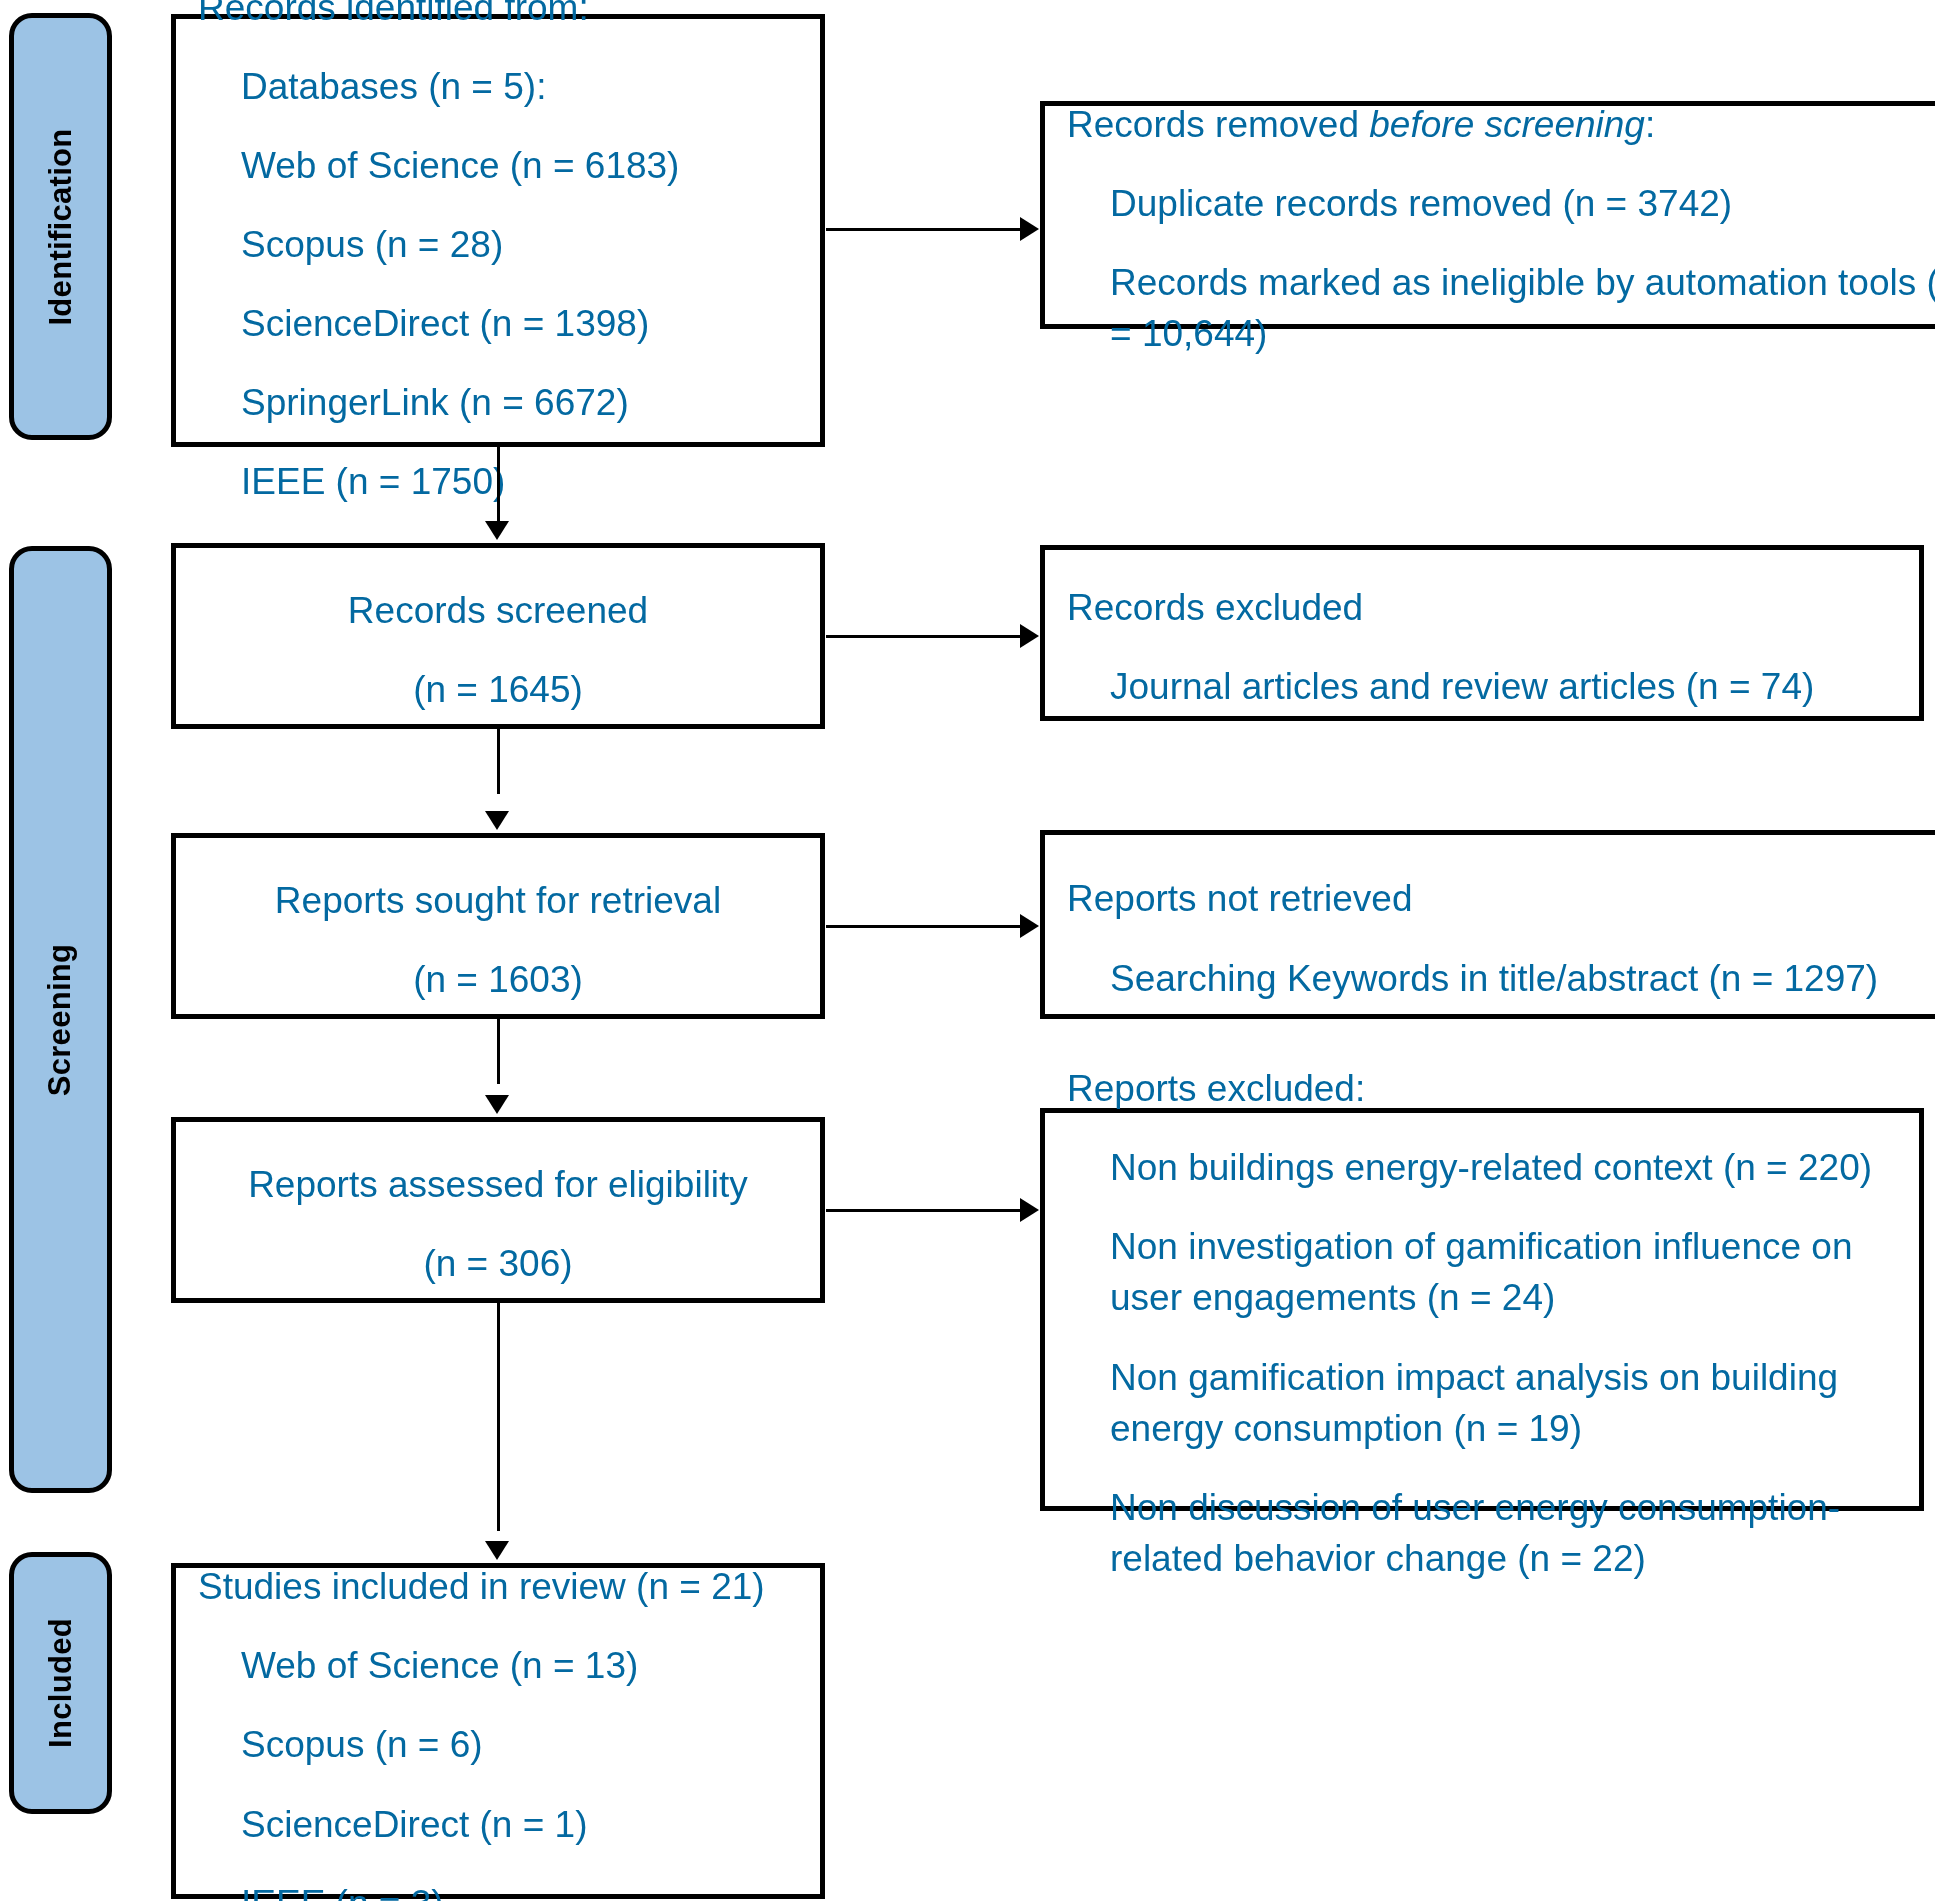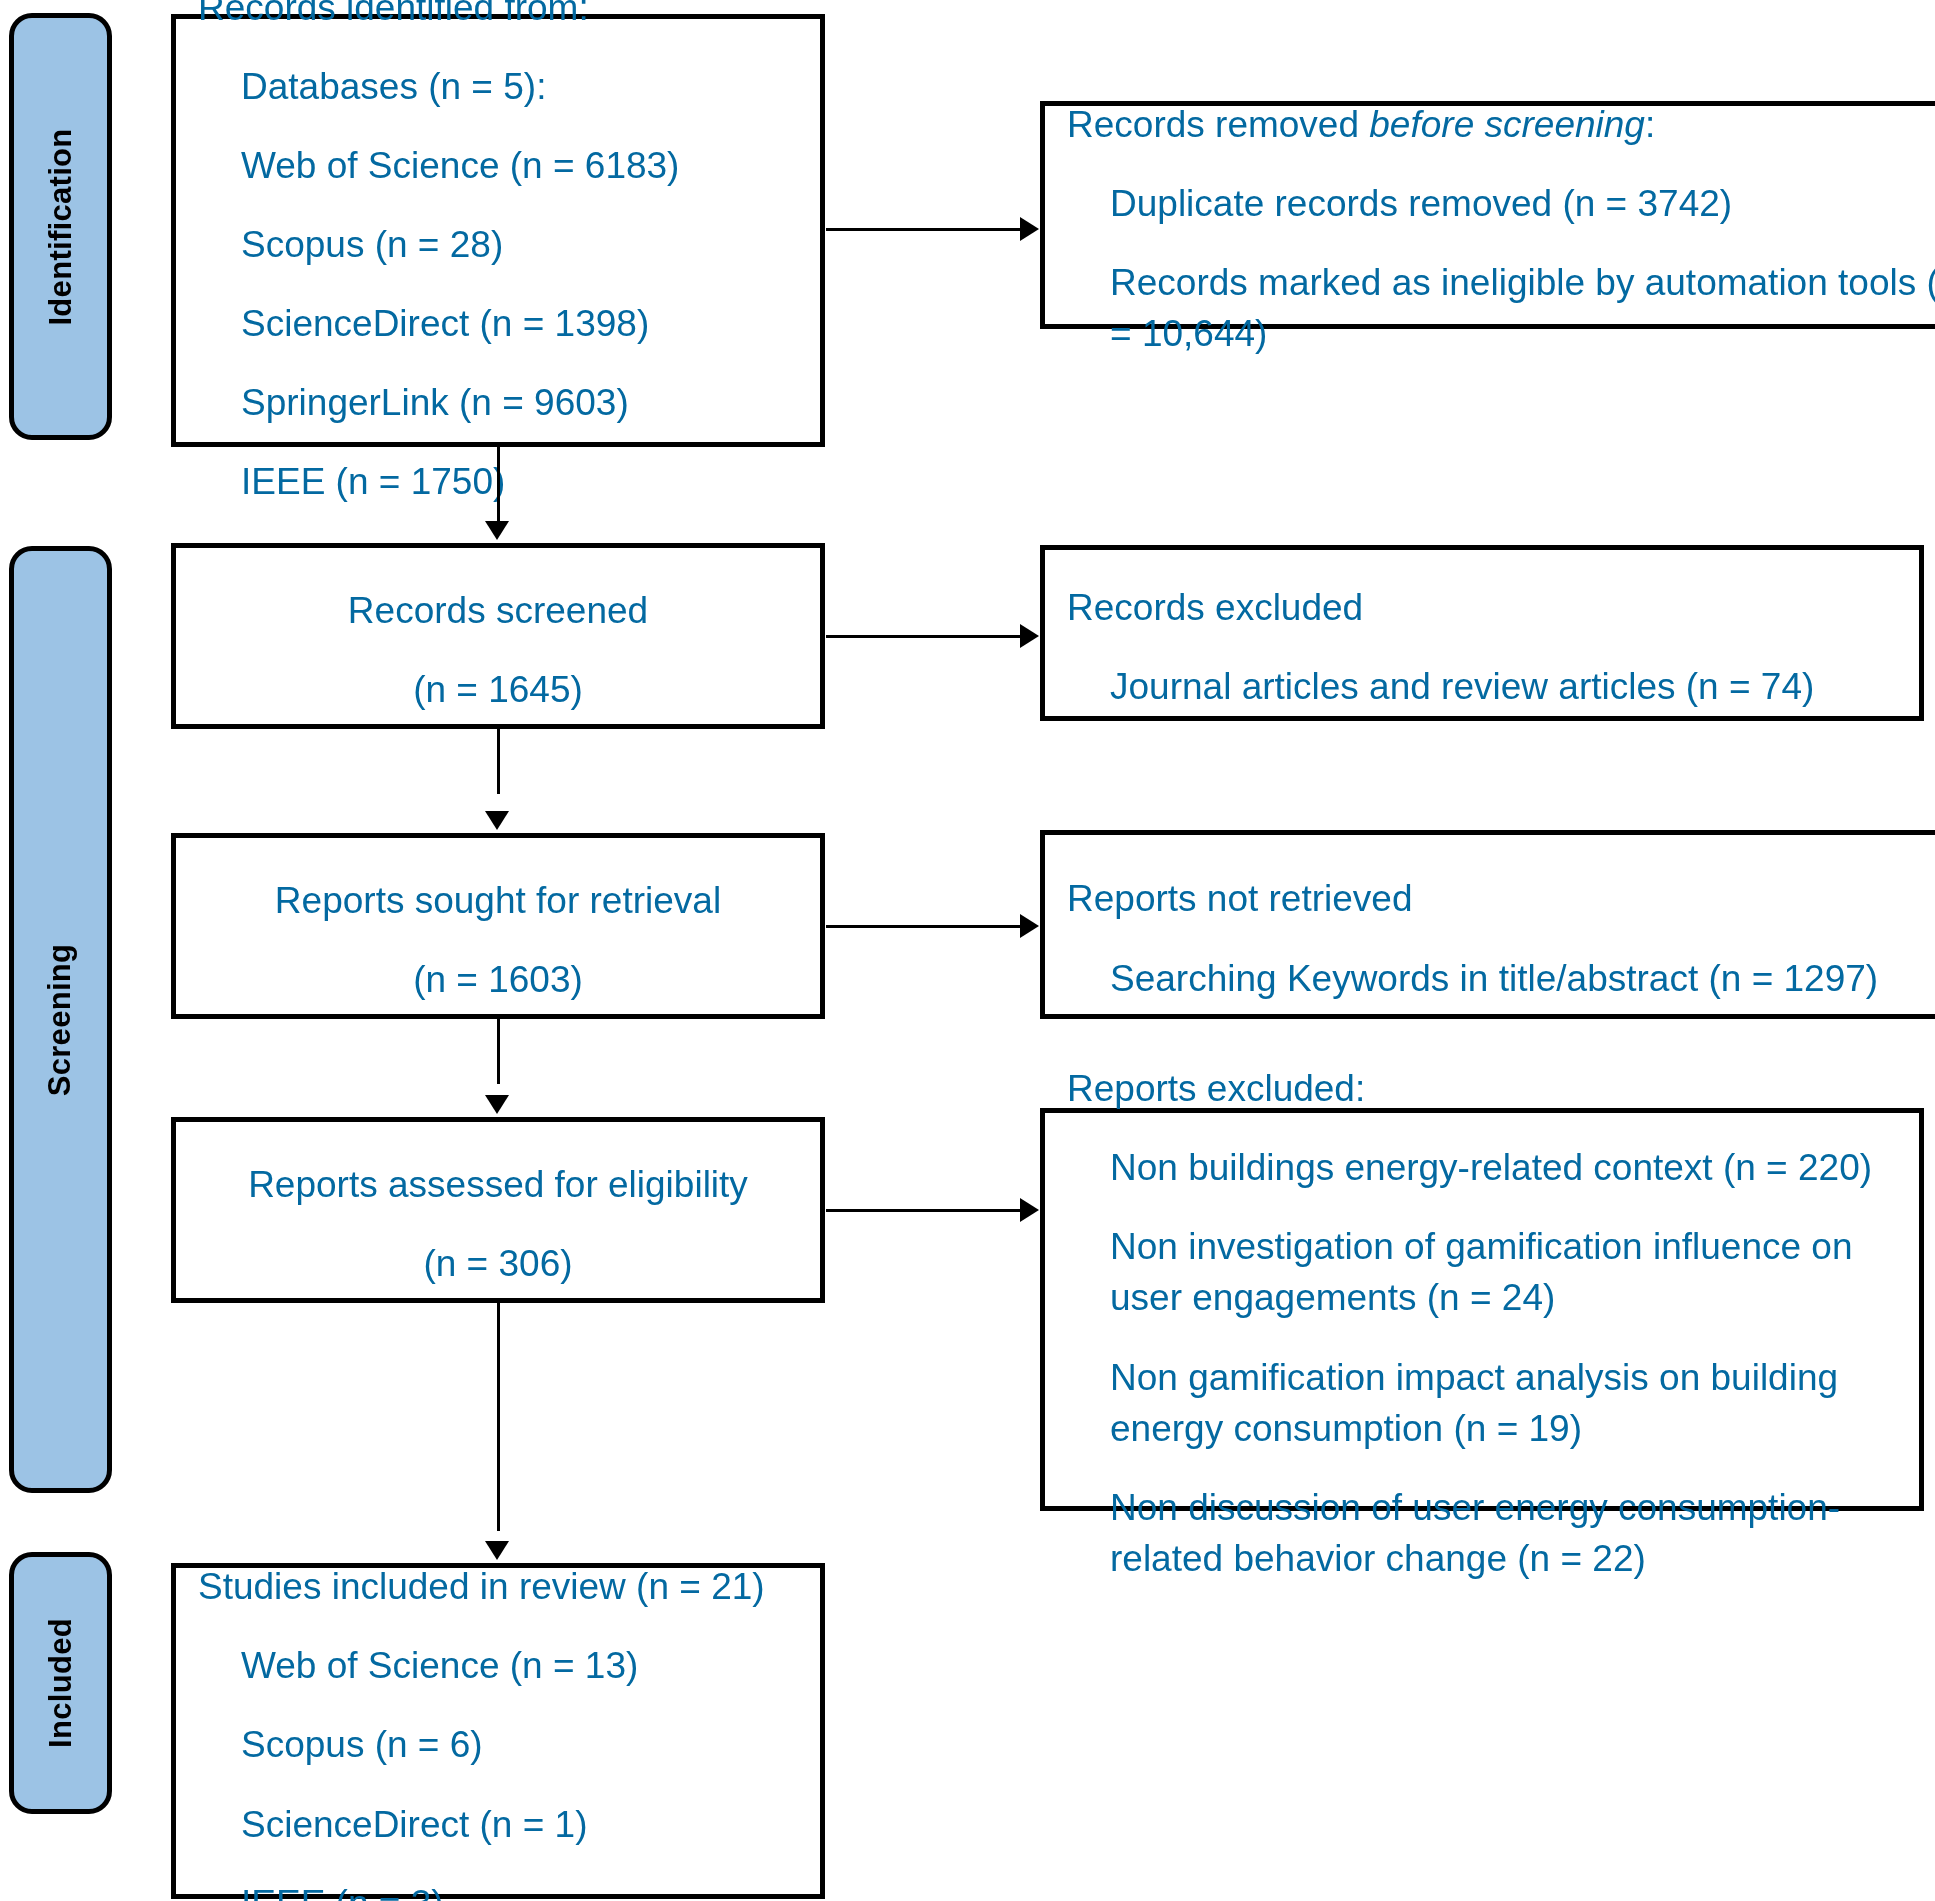--- a/index.html
+++ b/index.html
@@ -116,21 +116,21 @@
     <span class="stage-label">Included</span>
   </div>
 
   <div class="flow-box" style="left:171px; top:14.2px; width:654px; height:433px;">
     <div class="box-inner">
       <div class="line">Records identified from:</div>
       <div class="line indent">Databases (n = 5):</div>
       <div class="line indent">Web of Science (n = 6183)</div>
       <div class="line indent">Scopus (n = 28)</div>
       <div class="line indent">ScienceDirect (n = 1398)</div>
-      <div class="line indent">SpringerLink (n = 9603)</div>
+      <div class="line indent">SpringerLink (n = 6672)</div>
       <div class="line indent">IEEE (n = 1750)</div>
     </div>
   </div>
 
   <div class="flow-box" style="left:1040px; top:101px; width:968px; height:228px;">
     <div class="box-inner">
       <div class="line">
         <span>Records removed </span><em>before screening</em><span>:</span>
       </div>
       <div class="line indent">Duplicate records removed (n = 3742)</div>

